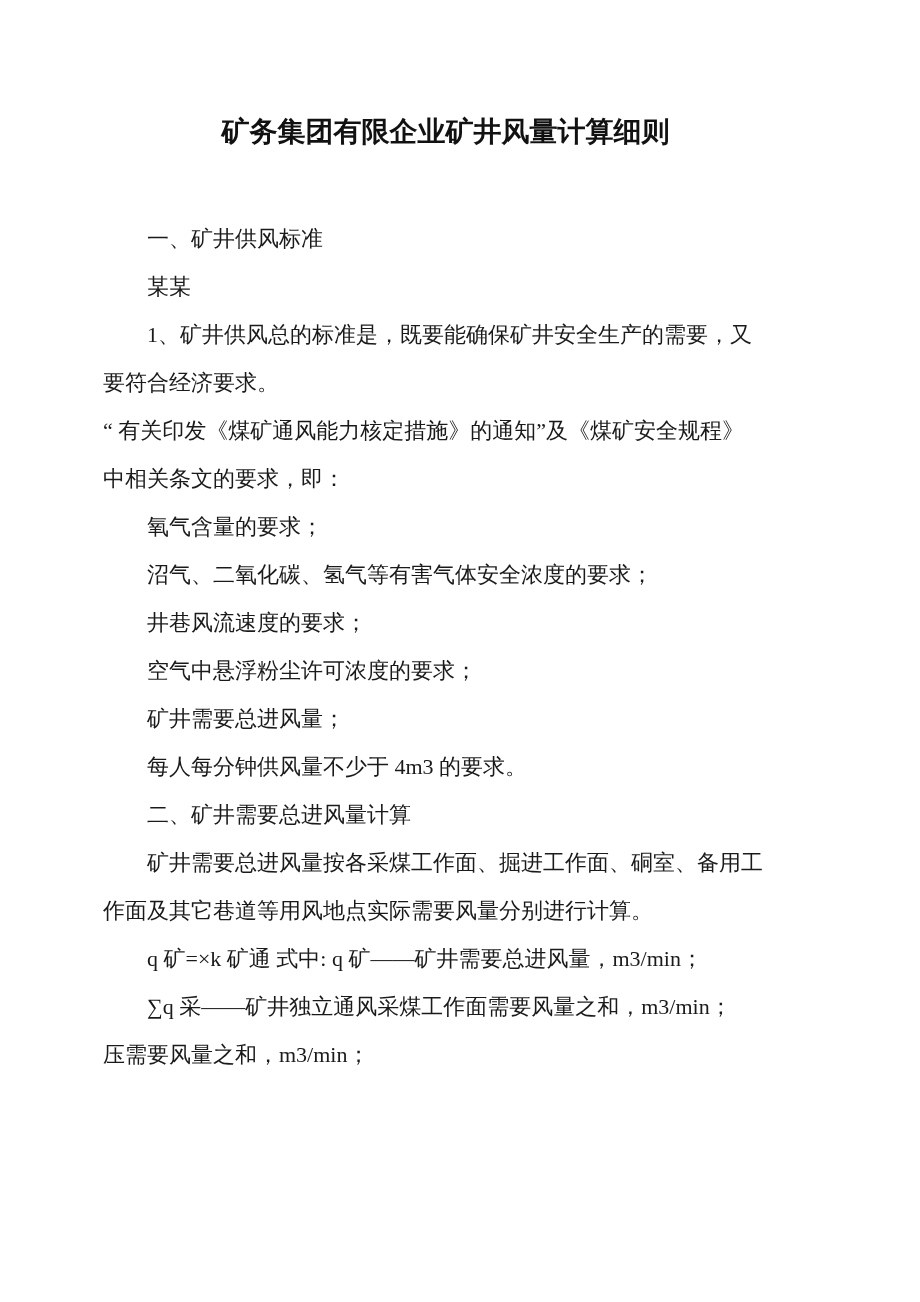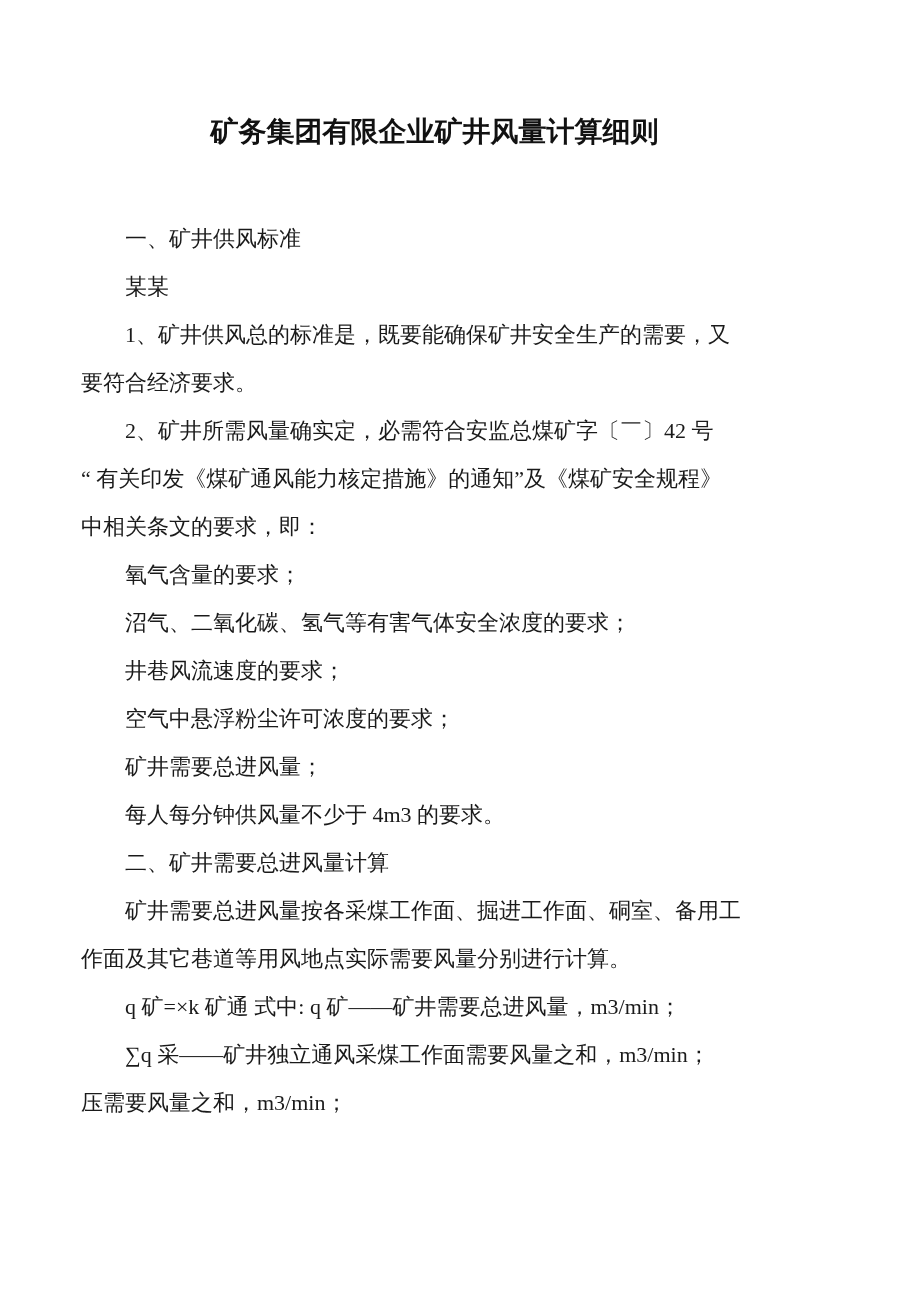--- a/index.html
+++ b/index.html
@@ -12,21 +12,21 @@
     height: 1302px;
     overflow: hidden;
     font-family: "Liberation Serif", "DejaVu Serif", serif;
     color: #1a1a1a;
     -webkit-font-smoothing: antialiased;
   }
   .page {
     box-sizing: border-box;
     width: 916px;
     height: 1302px;
-    padding: 112px 128px 0 81px;
+    padding: 112px 128px 0 103px;
     background: #ffffff;
   }
   .doc-title {
     margin: 0 0 63px 0;
     font-size: 28px;
     line-height: 40px;
     font-weight: bold;
     text-align: center;
     color: #111111;
     white-space: nowrap;
@@ -46,21 +46,20 @@
 </head>
 <body>
 
 <div class="page">
   <h1 class="doc-title">矿务集团有限企业矿井风量计算细则</h1>
   <div class="doc-body">
       <div class="line indent">一、矿井供风标准</div>
       <div class="line indent">某某</div>
       <div class="line indent">1、矿井供风总的标准是，既要能确保矿井安全生产的需要，又</div>
       <div class="line">要符合经济要求。</div>
-      <div class="line indent">2、矿井所需风量确实定，必需符合安监总煤矿字〔￣〕42 号</div>
       <div class="line">“ 有关印发《煤矿通风能力核定措施》的通知”及《煤矿安全规程》</div>
       <div class="line">中相关条文的要求，即：</div>
       <div class="line indent">氧气含量的要求；</div>
       <div class="line indent">沼气、二氧化碳、氢气等有害气体安全浓度的要求；</div>
       <div class="line indent">井巷风流速度的要求；</div>
       <div class="line indent">空气中悬浮粉尘许可浓度的要求；</div>
       <div class="line indent">矿井需要总进风量；</div>
       <div class="line indent">每人每分钟供风量不少于 4m3 的要求。</div>
       <div class="line indent">二、矿井需要总进风量计算</div>
       <div class="line indent">矿井需要总进风量按各采煤工作面、掘进工作面、硐室、备用工</div>

